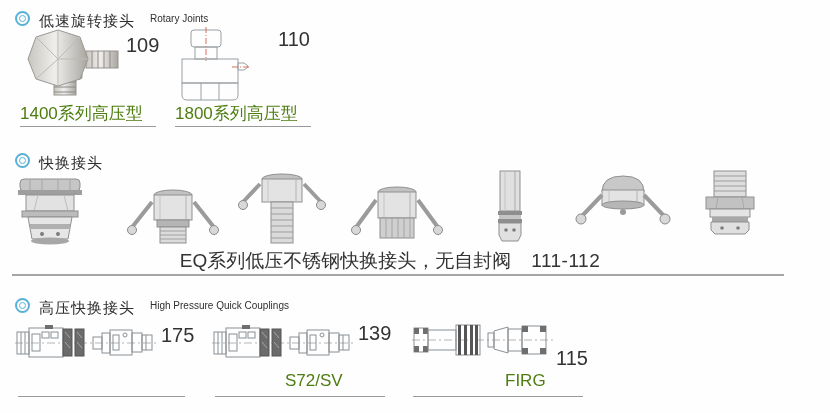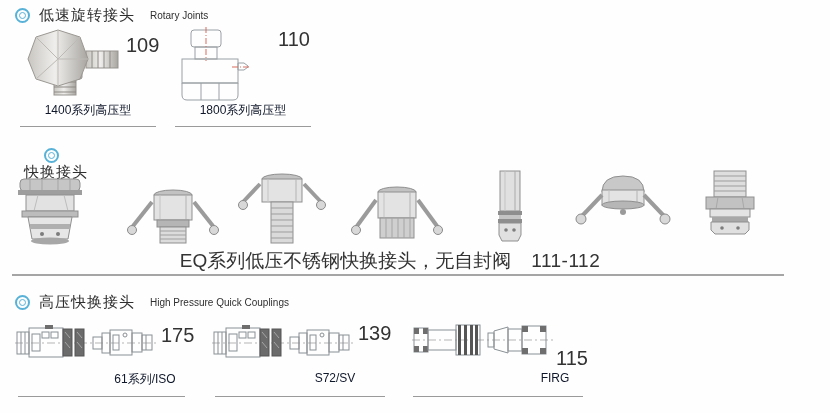--- a/index.html
+++ b/index.html
@@ -5,24 +5,24 @@
   html,body{margin:0;padding:0;background:#fff;}
   #page{
     position:relative;width:830px;height:413px;background:#fefefe;overflow:hidden;
     font-family:"Liberation Sans","DejaVu Sans",sans-serif;color:#333;
   }
   .abs{position:absolute;}
   .hdr{position:absolute;display:flex;align-items:center;}
   .bullet{width:11px;height:11px;border:2px solid #58b2d8;border-radius:50%;
     display:flex;align-items:center;justify-content:center;flex:0 0 auto;}
   .bullet::after{content:"";width:5px;height:5px;border:1.5px solid #58b2d8;border-radius:50%;}
-  .hdr-zh{font-size:15px;color:#2f2f2f;margin-left:9px;letter-spacing:1px;white-space:nowrap;}
+  .hdr-zh{font-size:15px;color:#2f2f2f;margin-left:9px;letter-spacing:1px;white-space:nowrap;margin-top:6px;}
   .hdr-en{font-size:10px;color:#2f2f2f;margin-left:15px;white-space:nowrap;}
   .num{position:absolute;font-size:20px;color:#333;}
-  .cap{position:absolute;font-size:12px;color:#0f172a;text-align:center;white-space:nowrap;}
+  .cap{position:absolute;font-size:17px;color:#4d7c0f;white-space:nowrap;}
   .underline{position:absolute;height:1px;background:#9a9a9a;}
   .divider{position:absolute;height:2px;background:#a5a5a5;}
   .caption-row{position:absolute;text-align:center;font-size:19px;color:#333;white-space:nowrap;}
   .caption-row .rng{margin-left:20px;letter-spacing:.5px;}
   svg{display:block;}
 </style>
 </head>
 <body>
 
 <div id="page">
@@ -71,21 +71,21 @@
       <line x1="55" y1="40" x2="72" y2="40" stroke="#d96c5f" stroke-dasharray="6 2 1 2"></line>
     </svg>
   </div>
   <div class="num" style="left:278px;top:28px;">110</div>
 
   <div class="cap" style="left:20px;top:102px;width:136px;">1400系列高压型</div>
   <div class="cap" style="left:175px;top:102px;width:136px;">1800系列高压型</div>
   <div class="underline" style="left:20px;top:126px;width:136px;"></div>
   <div class="underline" style="left:175px;top:126px;width:136px;"></div>
 
-  <div class="hdr" style="left:15px;top:148px;flex-direction:column;">
+  <div class="hdr" style="left:15px;top:148px;">
     <span class="bullet"></span>
     <span class="hdr-zh">快换接头</span>
   </div>
 
   <div class="abs" style="left:18px;top:177px;">
     <svg width="64" height="68" viewBox="0 0 64 68">
       <rect x="2" y="2" width="60" height="12" rx="4" fill="#c6c6c6" stroke="#8f8f8f"></rect>
       <line x1="12" y1="2" x2="12" y2="14" stroke="#a5a5a5"></line>
         <line x1="24" y1="2" x2="24" y2="14" stroke="#a5a5a5"></line>
       <line x1="40" y1="2" x2="40" y2="14" stroke="#a5a5a5"></line>
@@ -296,21 +296,20 @@
       <rect x="96" y="9" width="14" height="22"></rect>
       <rect x="110" y="6" width="24" height="28"></rect>
       <rect x="110" y="6" width="6" height="6" fill="#6e6e6e" stroke="none"></rect>
       <rect x="110" y="28" width="6" height="6" fill="#6e6e6e" stroke="none"></rect>
       <rect x="128" y="6" width="6" height="6" fill="#6e6e6e" stroke="none"></rect>
       <rect x="128" y="28" width="6" height="6" fill="#6e6e6e" stroke="none"></rect>
     </svg>
   </div>
   <div class="num" style="left:556px;top:323px;margin-top:24px;">115</div>
 
-  <div class="cap" style="left:85px;top:371px;width:120px;">61系列/ISO</div>
   <div class="cap" style="left:285px;top:371px;width:100px;">S72/SV</div>
   <div class="cap" style="left:505px;top:371px;width:100px;">FIRG</div>
 
   <div class="underline" style="left:18px;top:396px;width:167px;"></div>
   <div class="underline" style="left:215px;top:396px;width:170px;"></div>
   <div class="underline" style="left:413px;top:396px;width:170px;"></div>
 
 </div>
 
 </body></html>

